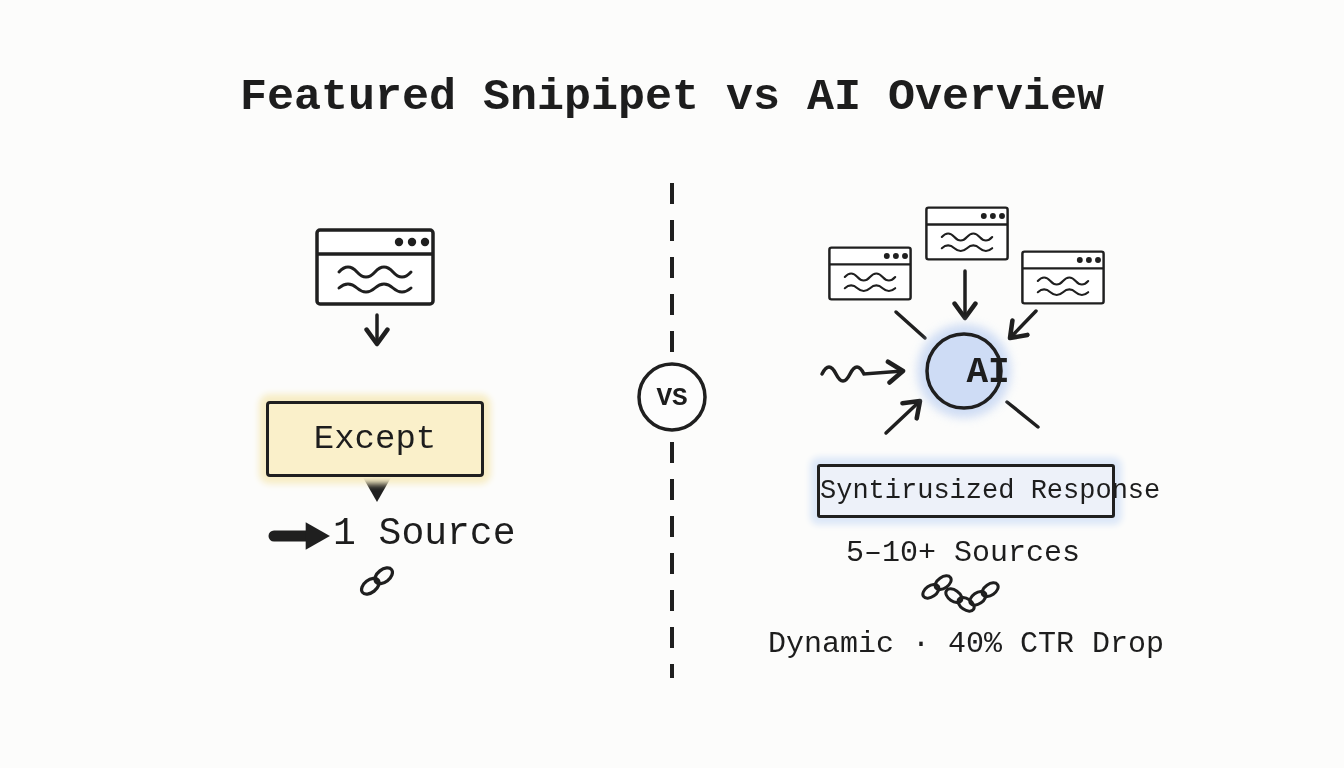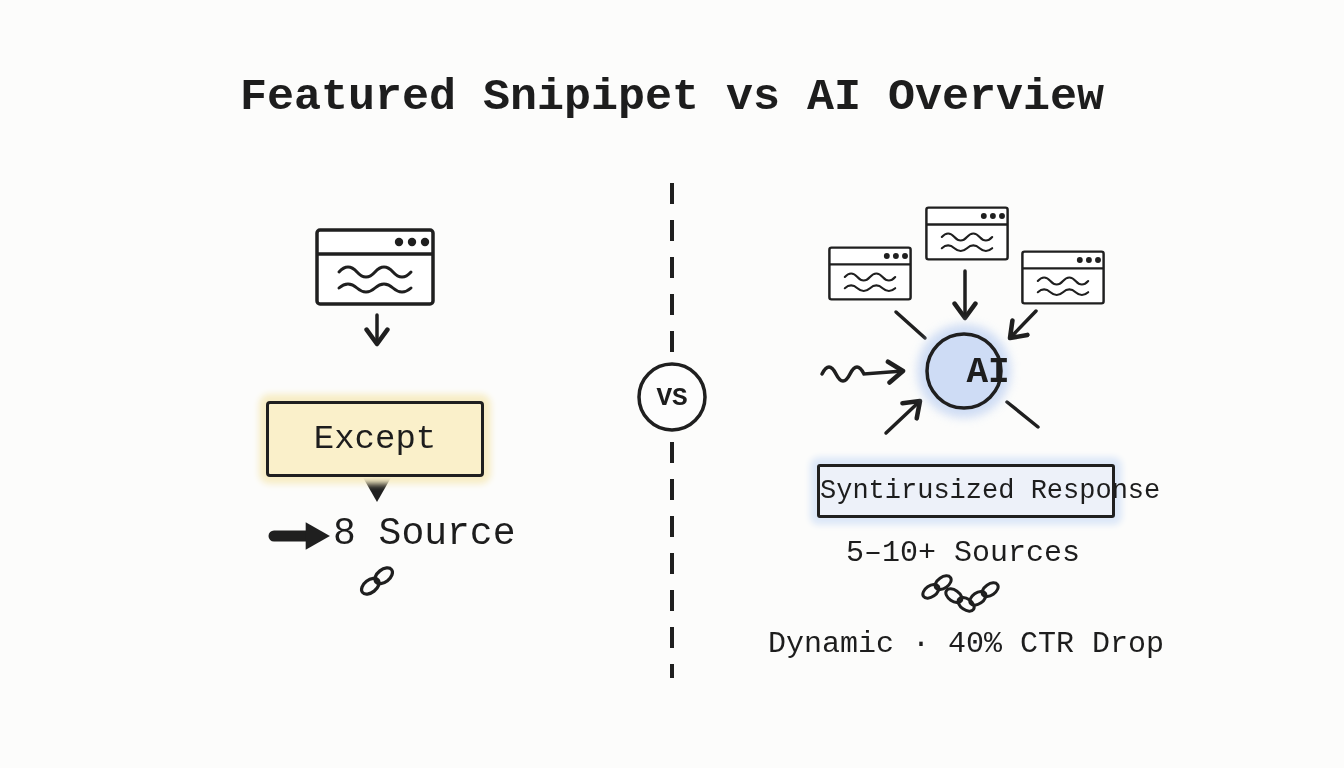--- a/index.html
+++ b/index.html
@@ -116,21 +116,21 @@
           <ellipse cx="7.5" cy="0" rx="9" ry="5.5"></ellipse>
       </g>
     </g>
   </svg>
 
   <h1 class="title">Featured Snipipet vs AI Overview</h1>
 
   <div class="excerpt-box">
     <span>Except</span>
   </div>
-  <div class="source-label">8 Source</div>
+  <div class="source-label">1 Source</div>
 
   <div class="vs-label">VS</div>
 
   <div class="ai-label">AI</div>
   <div class="response-box">
     <span>Syntirusized Response</span>
   </div>
   <div class="sources-label">5–10+ Sources</div>
   <div class="footer-label right-footer">Dynamic · 40% CTR Drop</div>
 

